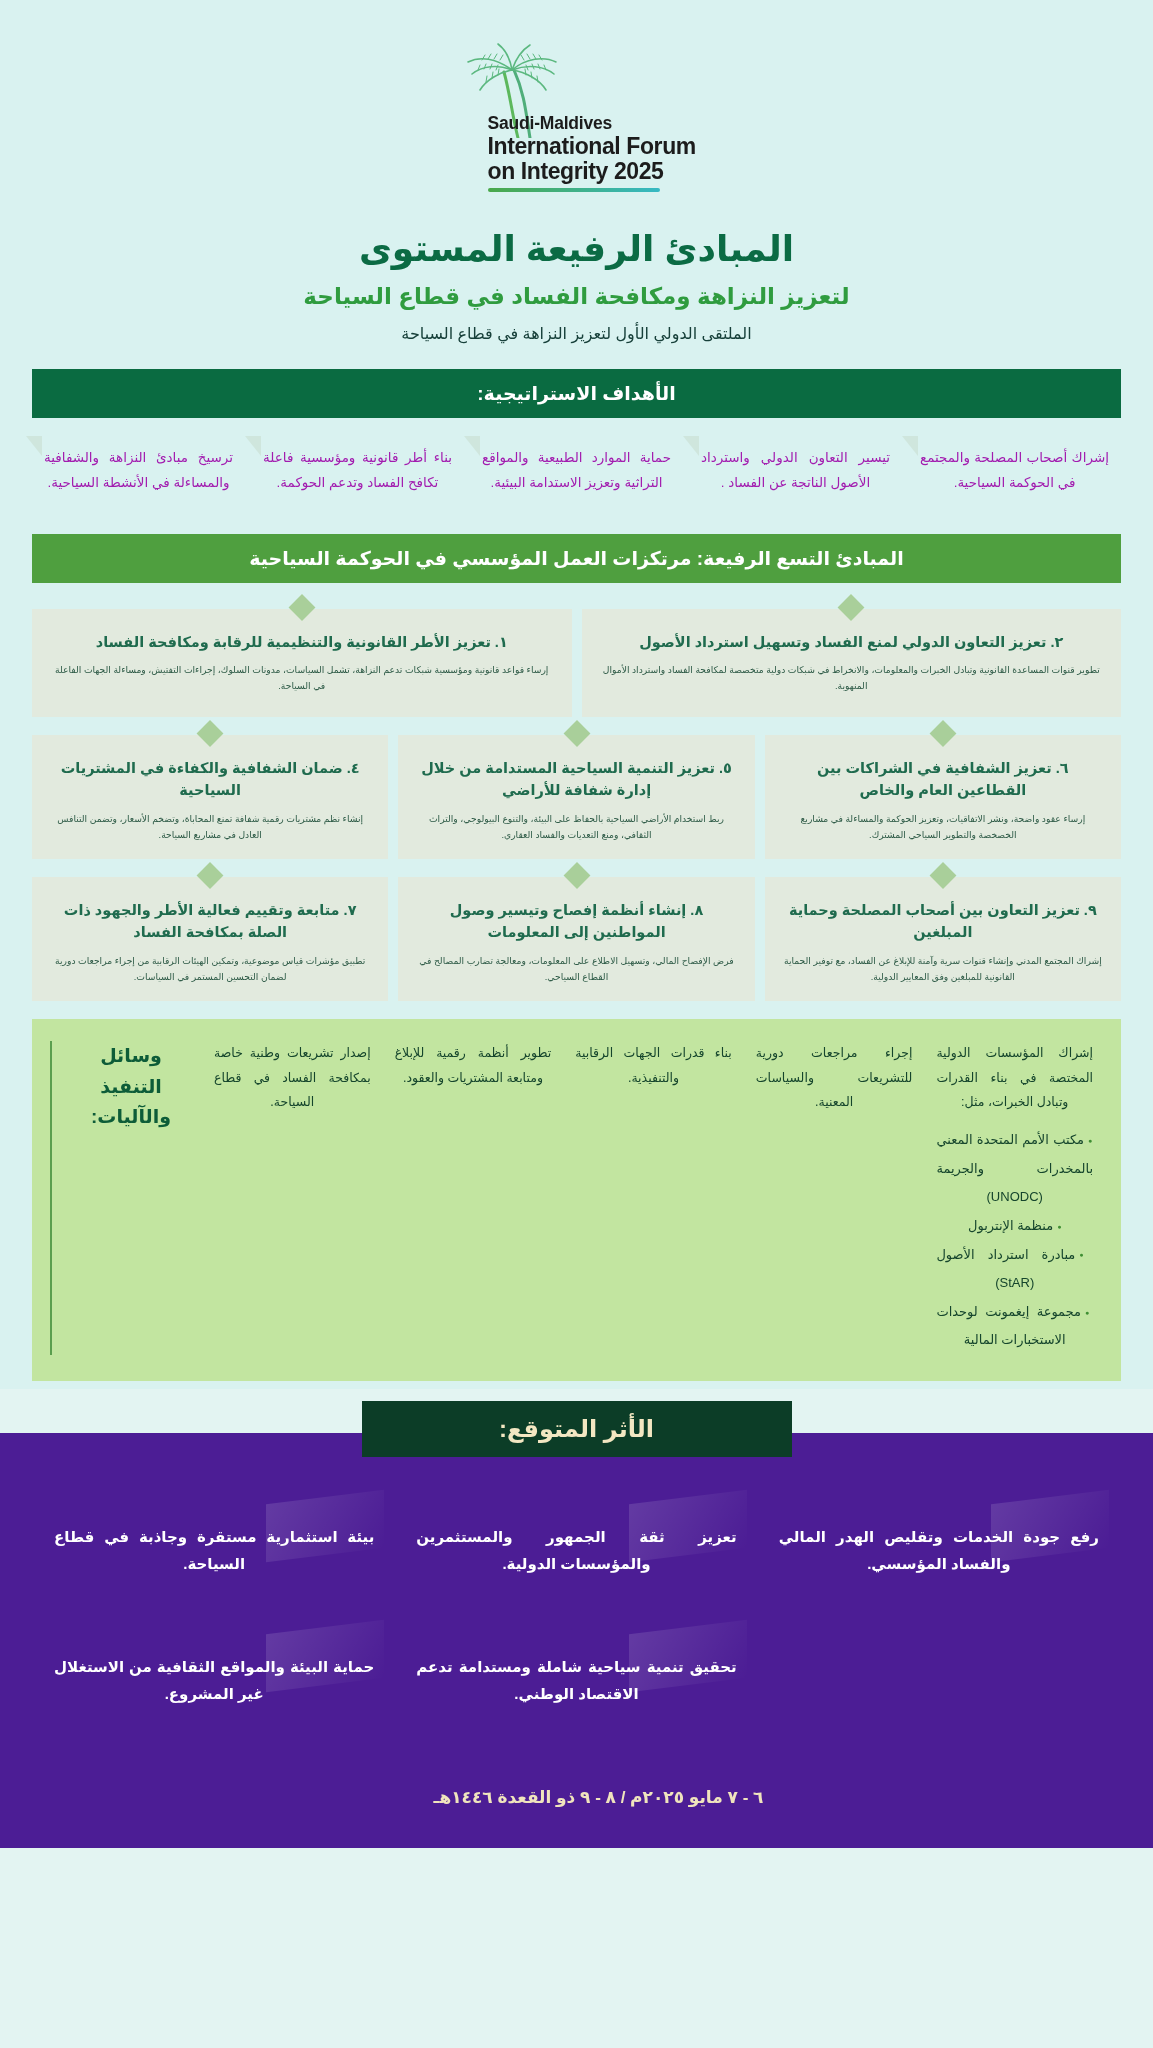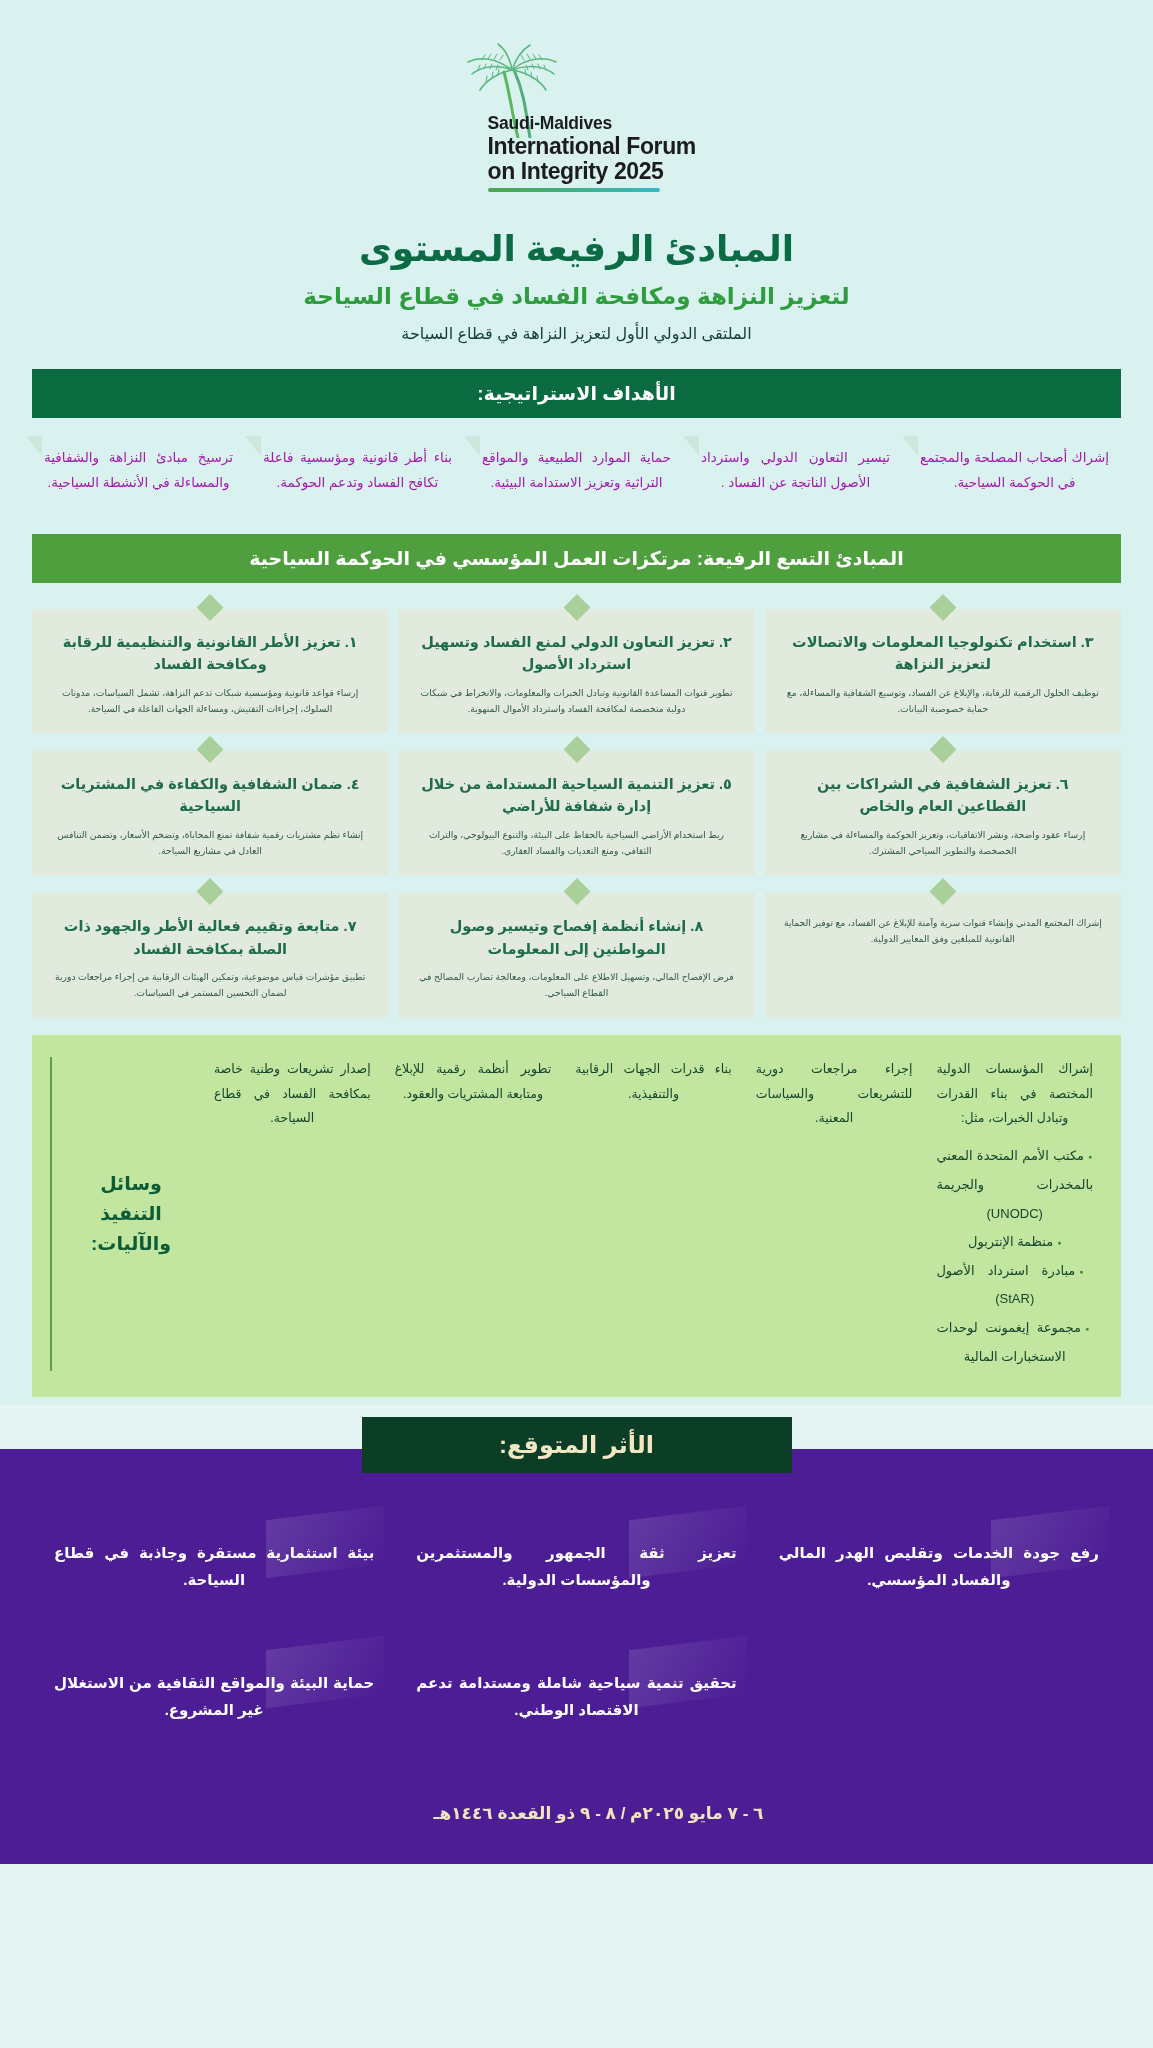--- a/index.html
+++ b/index.html
@@ -178,21 +178,20 @@
     text-align: center;
     font-size: 19px;
     font-weight: bold;
     color: #0d5c38;
     line-height: 1.6;
     letter-spacing: 2px;
     padding-left: 10px;
     border-left: 2px solid #5a9e4e;
     display: flex;
     flex-direction: column;
-    justify-content: center;
   }
   .impl-col {
     flex: 1 1 0;
     padding: 0 10px;
     font-size: 12.5px;
     color: #15452c;
     line-height: 1.95;
     text-align: justify;
     text-align-last: center;
   }
@@ -343,25 +342,20 @@
     </div>
   </div>
 
   <div class="band band-green">المبادئ التسع الرفيعة: مرتكزات العمل المؤسسي في الحوكمة السياحية</div>
 
   <div class="principles">
 
     <div class="p-row">
       <div class="p-card">
         <span class="p-diamond"></span>
-        <div class="p-title">٣. استخدام تكنولوجيا المعلومات والاتصالات لتعزيز النزاهة</div>
-        <div class="p-desc">توظيف الحلول الرقمية للرقابة، والإبلاغ عن الفساد، وتوسيع الشفافية والمساءلة، مع حماية خصوصية البيانات.</div>
-      </div>
-      <div class="p-card">
-        <span class="p-diamond"></span>
         <div class="p-title">٢. تعزيز التعاون الدولي لمنع الفساد وتسهيل استرداد الأصول</div>
         <div class="p-desc">تطوير قنوات المساعدة القانونية وتبادل الخبرات والمعلومات، والانخراط في شبكات دولية متخصصة لمكافحة الفساد واسترداد الأموال المنهوبة.</div>
       </div>
       <div class="p-card">
         <span class="p-diamond"></span>
         <div class="p-title">١. تعزيز الأطر القانونية والتنظيمية للرقابة ومكافحة الفساد</div>
         <div class="p-desc">إرساء قواعد قانونية ومؤسسية شبكات تدعم النزاهة، تشمل السياسات، مدونات السلوك، إجراءات التفتيش، ومساءلة الجهات الفاعلة في السياحة.</div>
       </div>
     </div>
 
@@ -379,20 +373,21 @@
       <div class="p-card">
         <span class="p-diamond"></span>
         <div class="p-title">٤. ضمان الشفافية والكفاءة في المشتريات السياحية</div>
         <div class="p-desc">إنشاء نظم مشتريات رقمية شفافة تمنع المحاباة، وتضخم الأسعار، وتضمن التنافس العادل في مشاريع السياحة.</div>
       </div>
     </div>
 
     <div class="p-row">
       <div class="p-card">
         <span class="p-diamond"></span>
+        <div class="p-title">٩. تعزيز التعاون بين أصحاب المصلحة وحماية المبلغين</div>
         <div class="p-desc">إشراك المجتمع المدني وإنشاء قنوات سرية وآمنة للإبلاغ عن الفساد، مع توفير الحماية القانونية للمبلغين وفق المعايير الدولية.</div>
       </div>
       <div class="p-card">
         <span class="p-diamond"></span>
         <div class="p-title">٨. إنشاء أنظمة إفصاح وتيسير وصول المواطنين إلى المعلومات</div>
         <div class="p-desc">فرض الإفصاح المالي، وتسهيل الاطلاع على المعلومات، ومعالجة تضارب المصالح في القطاع السياحي.</div>
       </div>
       <div class="p-card">
         <span class="p-diamond"></span>
         <div class="p-title">٧. متابعة وتقييم فعالية الأطر والجهود ذات الصلة بمكافحة الفساد</div>

